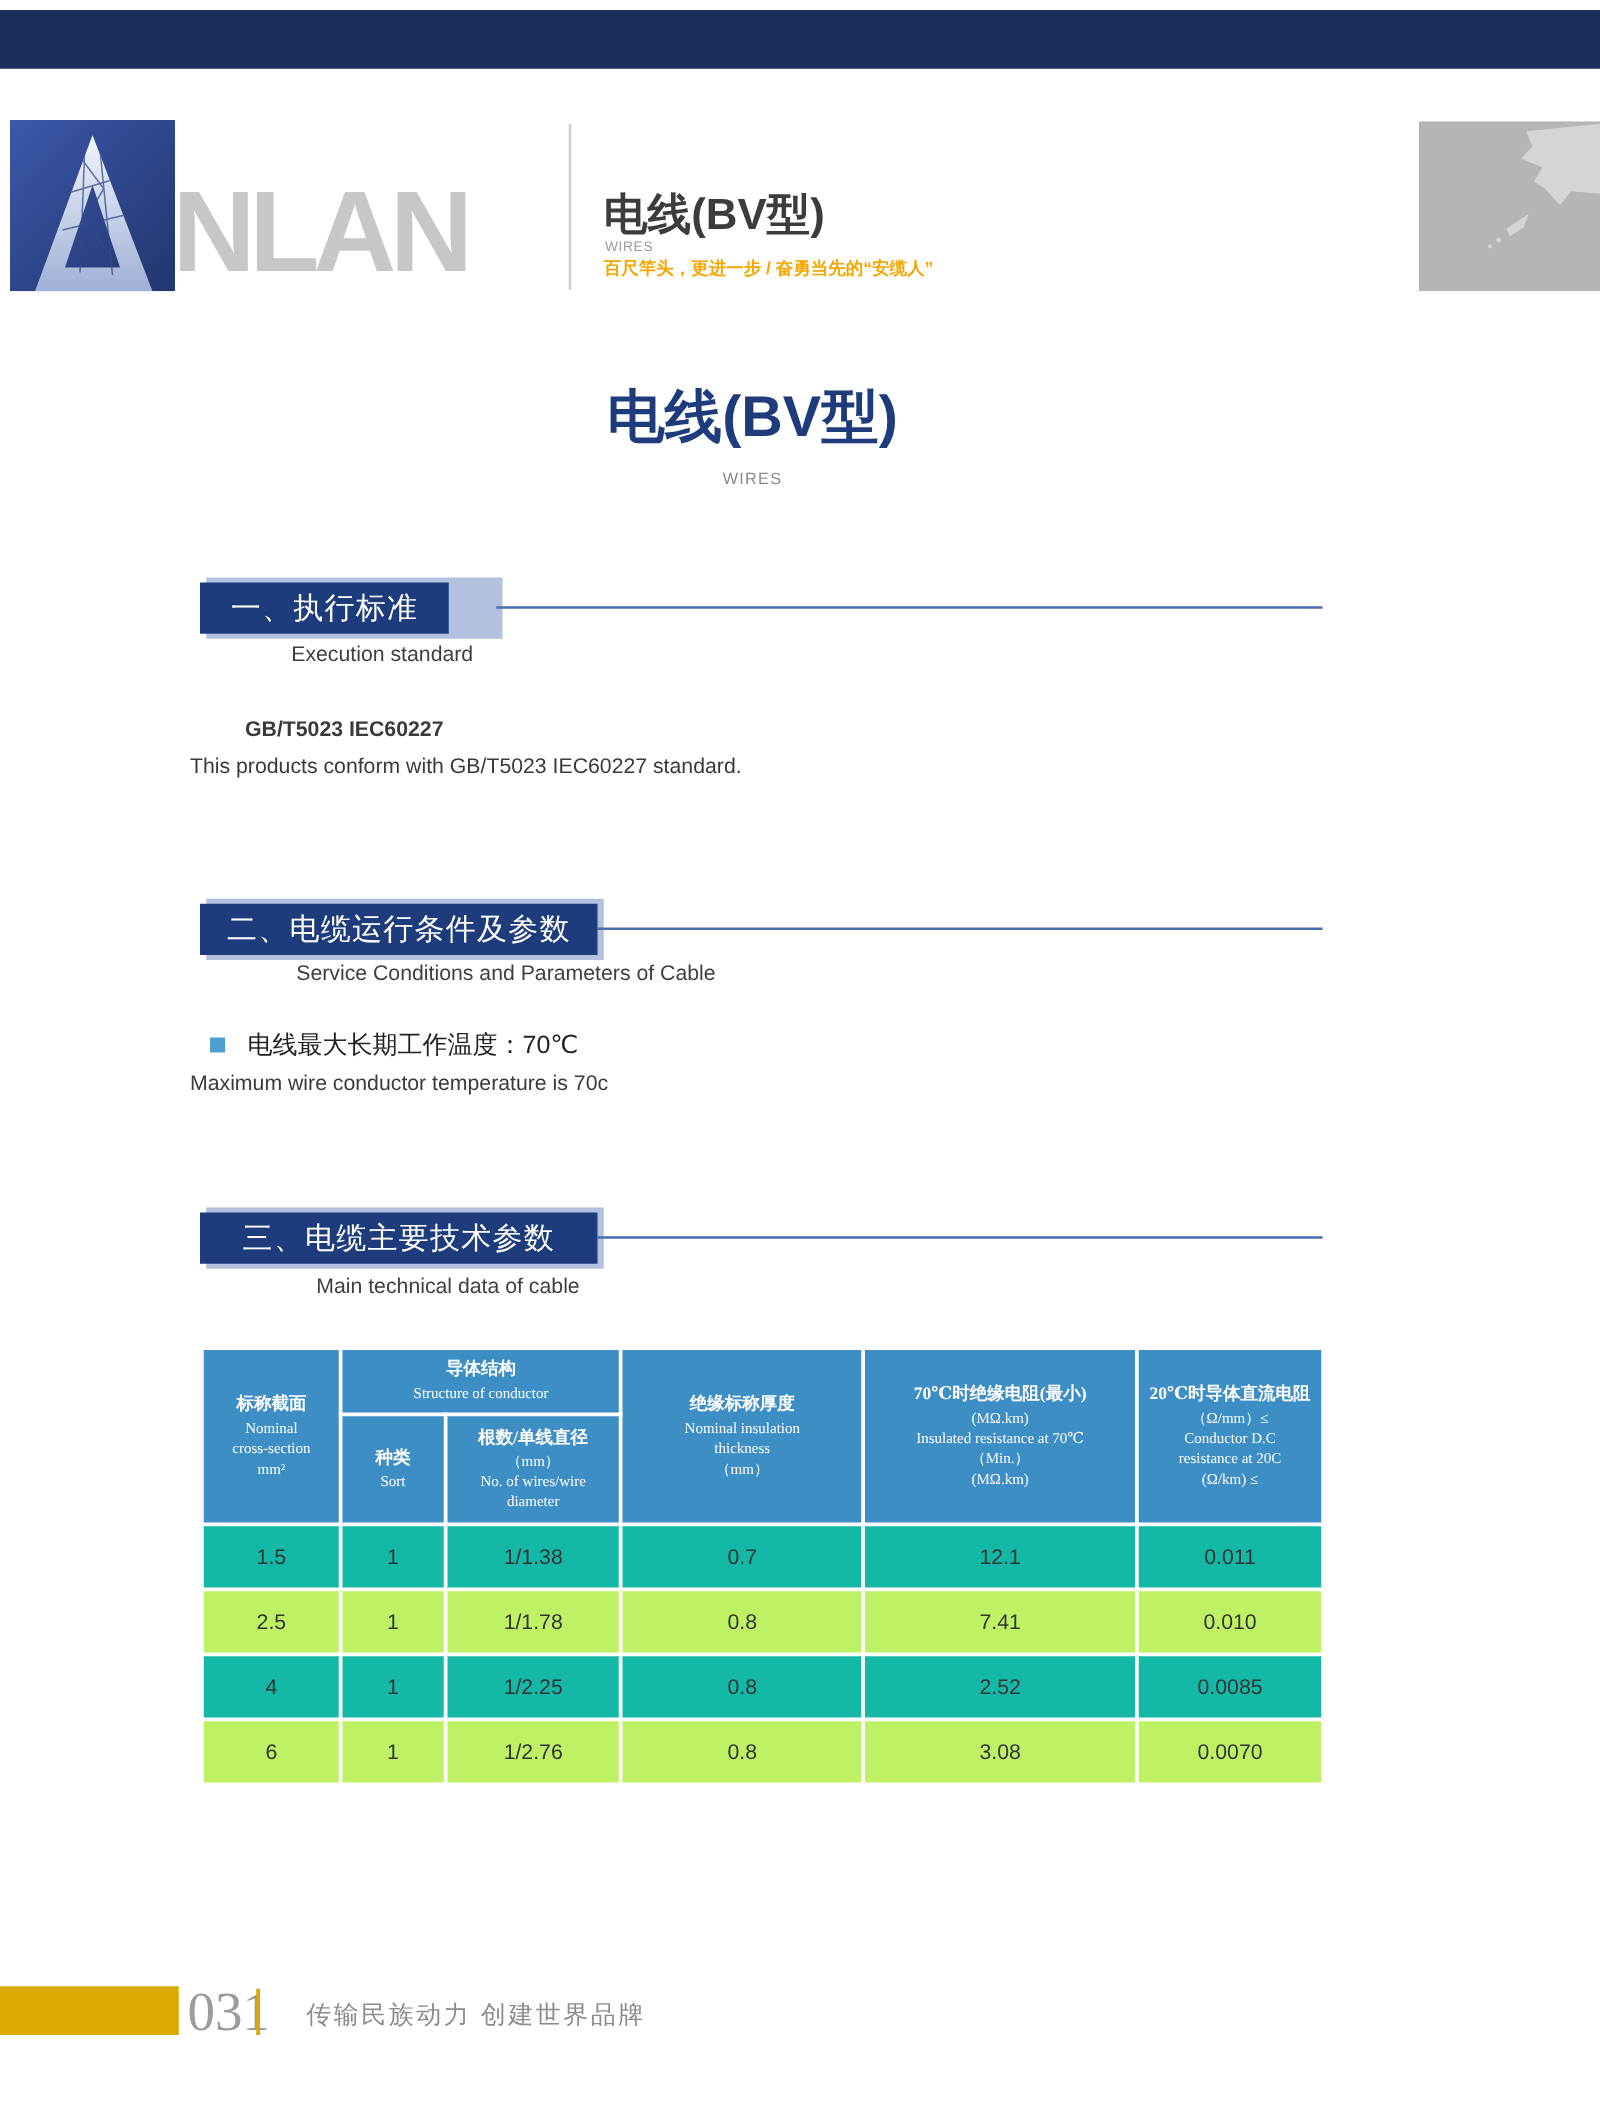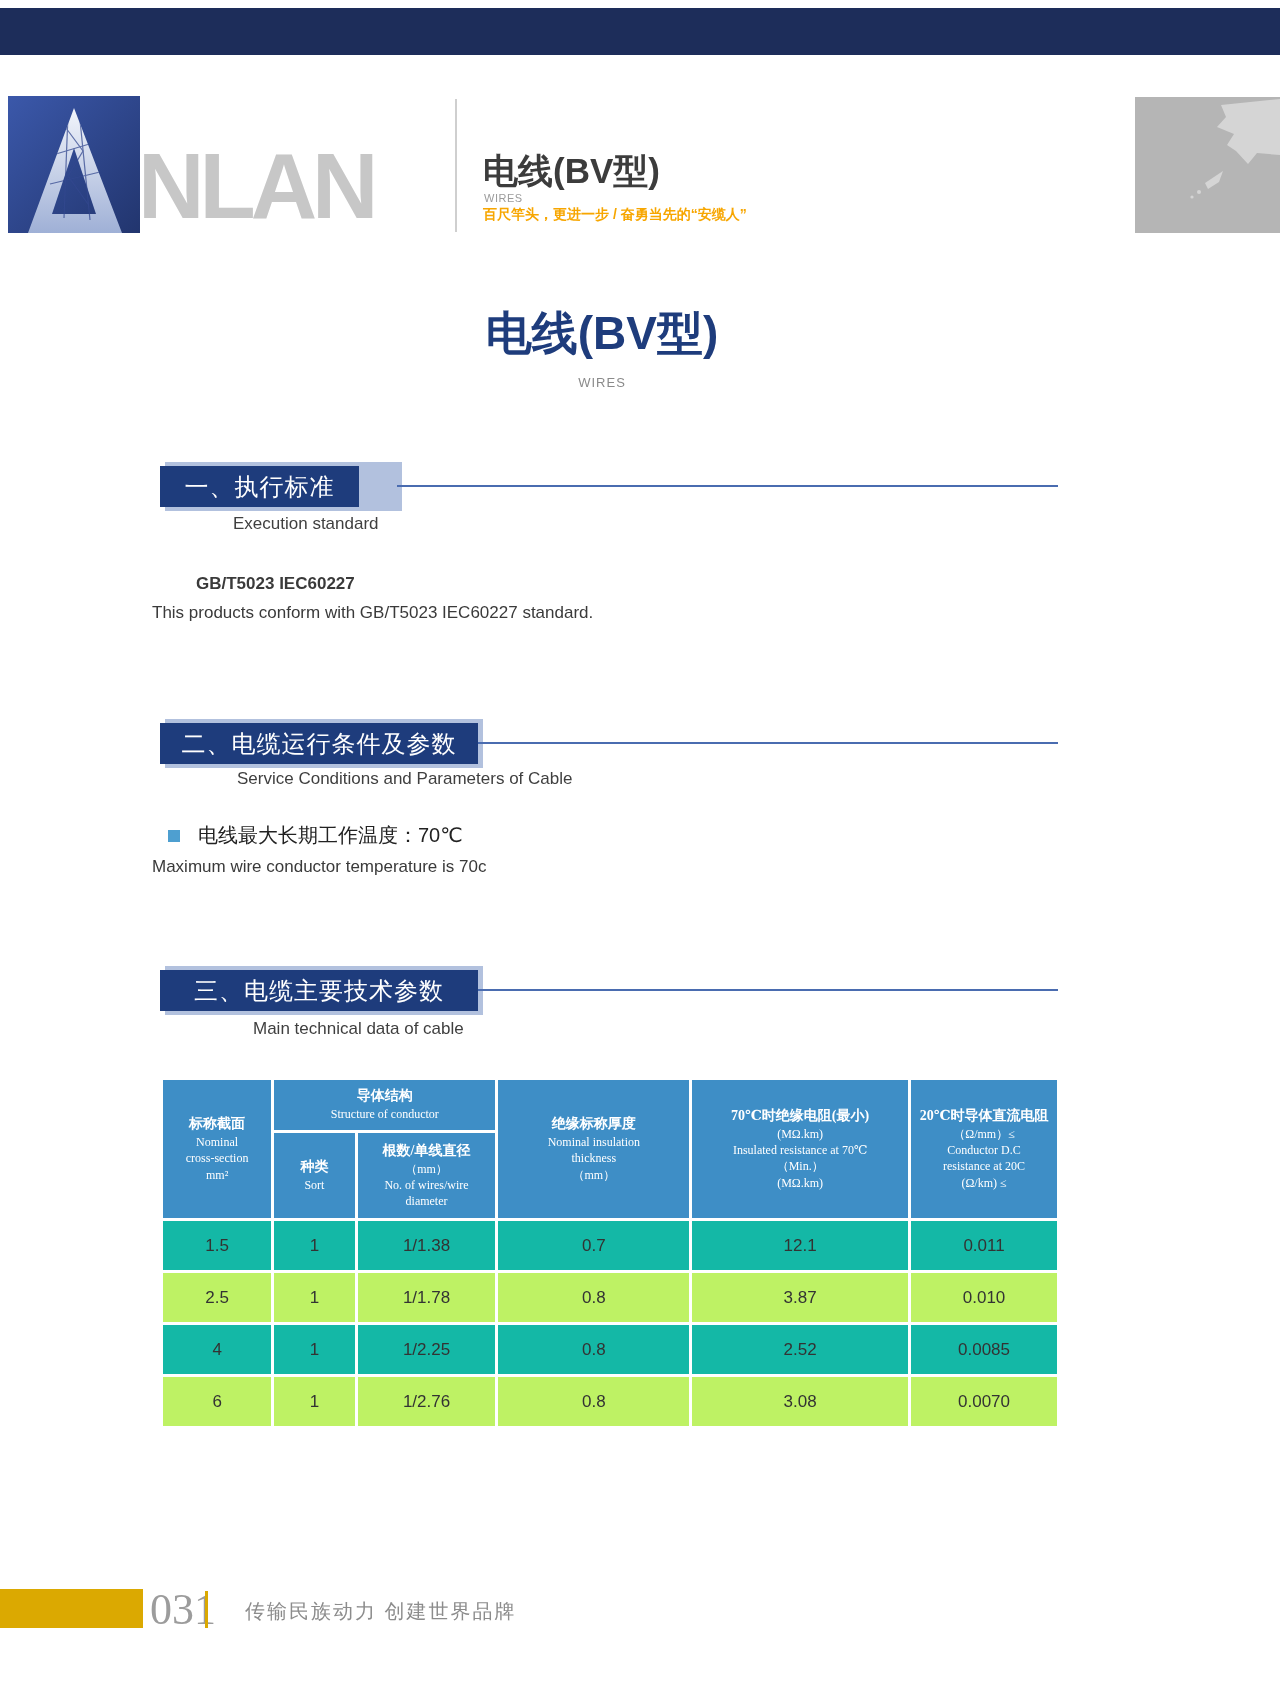--- a/index.html
+++ b/index.html
@@ -202,21 +202,21 @@
           <td>1/1.38</td>
           <td>0.7</td>
           <td>12.1</td>
           <td>0.011</td>
         </tr>
         <tr class="row-green">
           <td>2.5</td>
           <td>1</td>
           <td>1/1.78</td>
           <td>0.8</td>
-          <td>3.87</td>
+          <td>7.41</td>
           <td>0.010</td>
         </tr>
         <tr class="row-blue">
           <td>4</td>
           <td>1</td>
           <td>1/2.25</td>
           <td>0.8</td>
           <td>2.52</td>
           <td>0.0085</td>
         </tr>

